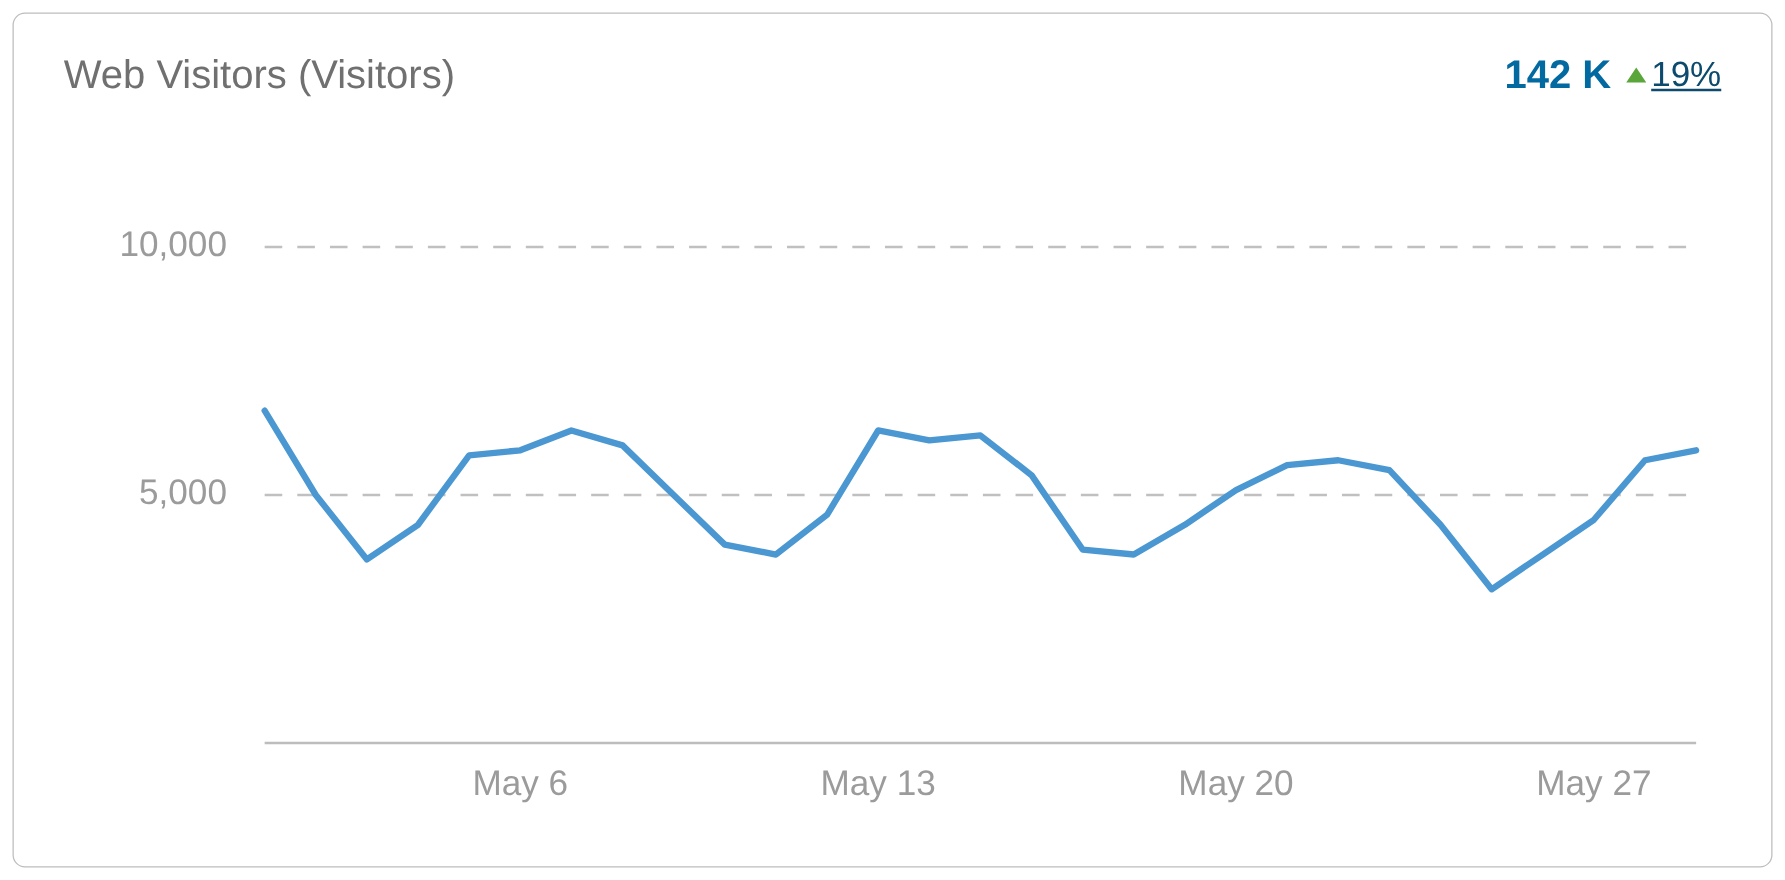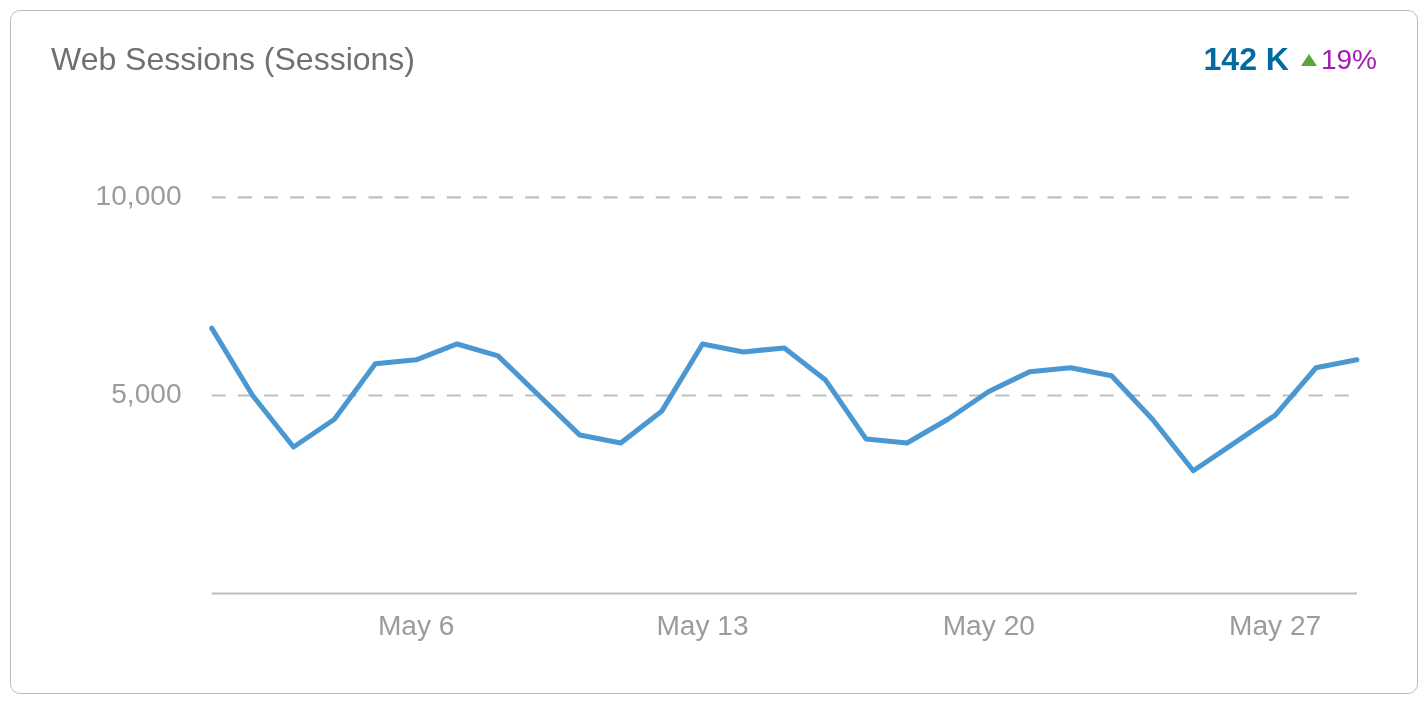--- a/index.html
+++ b/index.html
@@ -45,21 +45,22 @@
       color: #0369a1;
     }
     .trend {
       display: flex;
       align-items: center;
       gap: 4px;
       font-size: 28px;
       font-weight: 400;
     }
     .trend.up {
-      color: #a21caf;
+      color: #0c4a6e;
+      text-decoration: underline;
     }
     .trend .arrow {
       width: 0;
       height: 0;
       border-left: 8px solid transparent;
       border-right: 8px solid transparent;
       border-bottom: 12px solid #5aa63a;
     }
     .chart-area {
       flex: 1;
@@ -96,21 +97,21 @@
       stroke-width: 5;
       stroke-linejoin: round;
       stroke-linecap: round;
     }
   </style>
 </head>
 <body>
 
 <div class="card">
   <div class="header">
-    <div class="title">Web Sessions (Sessions)</div>
+    <div class="title">Web Visitors (Visitors)</div>
     <div class="metric-group">
       <span class="metric-value">142 K</span>
       <span class="trend up">
         <span class="arrow"></span>
         <span>19%</span>
       </span>
     </div>
   </div>
   <div class="chart-area">
     <svg class="chart-svg" viewBox="0 0 1320 560" preserveAspectRatio="none">

